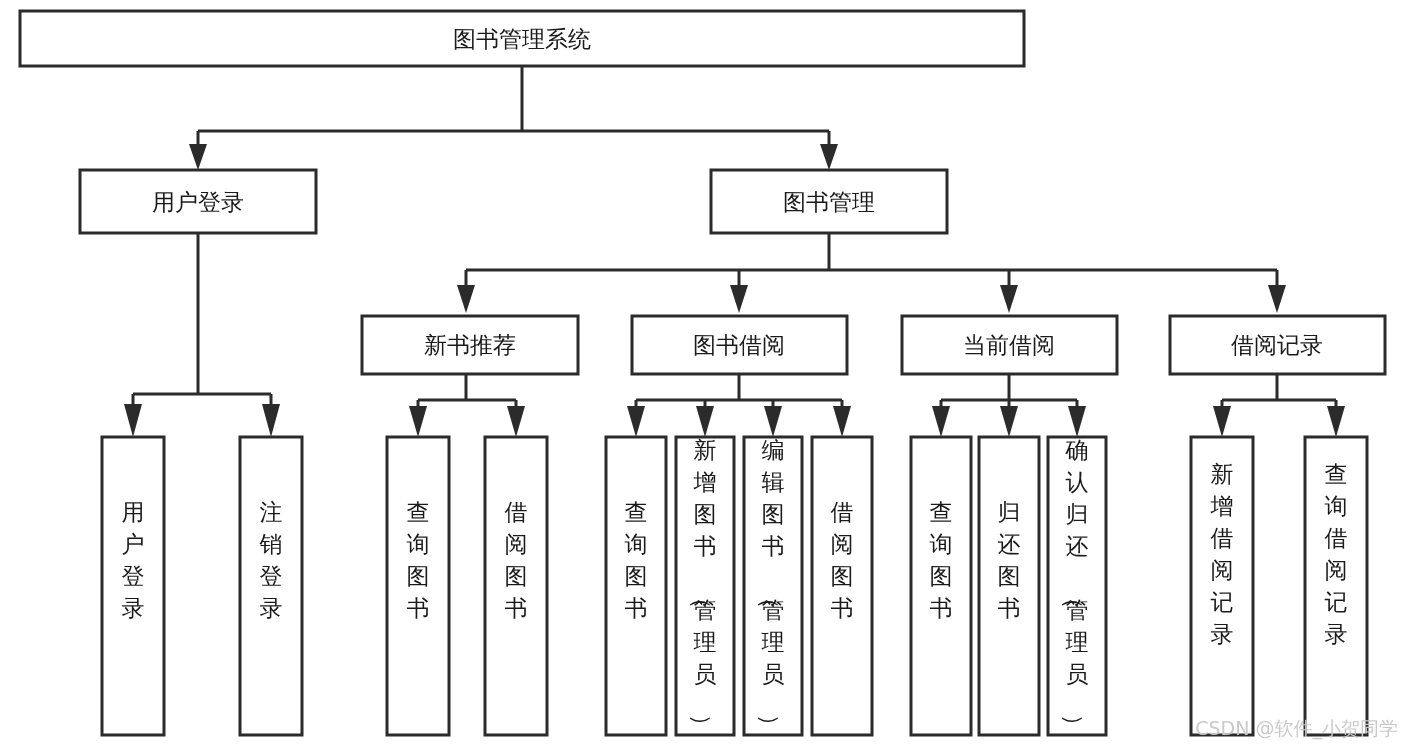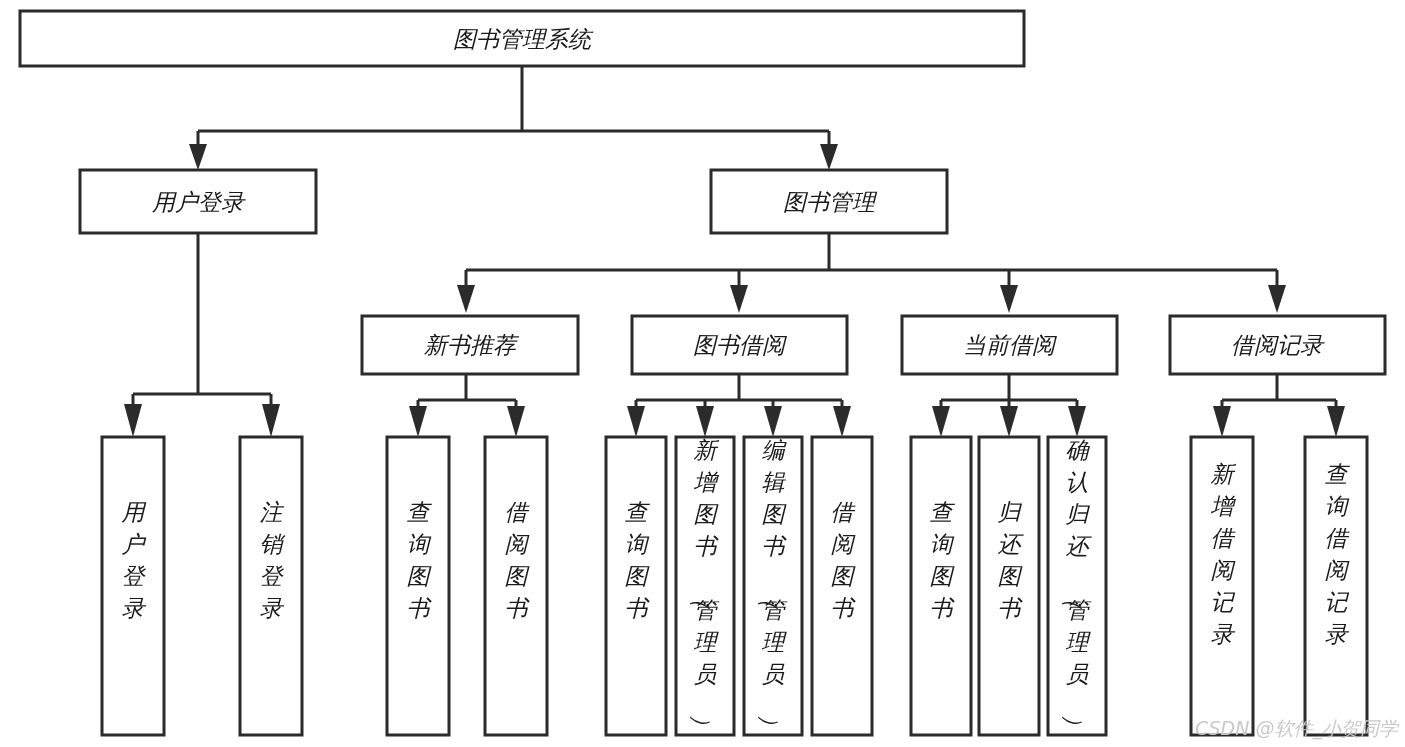--- a/index.html
+++ b/index.html
@@ -12,21 +12,20 @@
     width: 1405px;
     height: 747px;
     font-family: "DejaVu Sans", "Liberation Sans", sans-serif;
     overflow: hidden;
   }
   #diagram-root {
     position: relative;
     width: 1405px;
     height: 747px;
     background: #ffffff;
-    font-style: italic;
   }
   svg.flow-canvas {
     position: absolute;
     left: 0;
     top: 0;
     width: 1405px;
     height: 747px;
     display: block;
   }
   .node-box {

